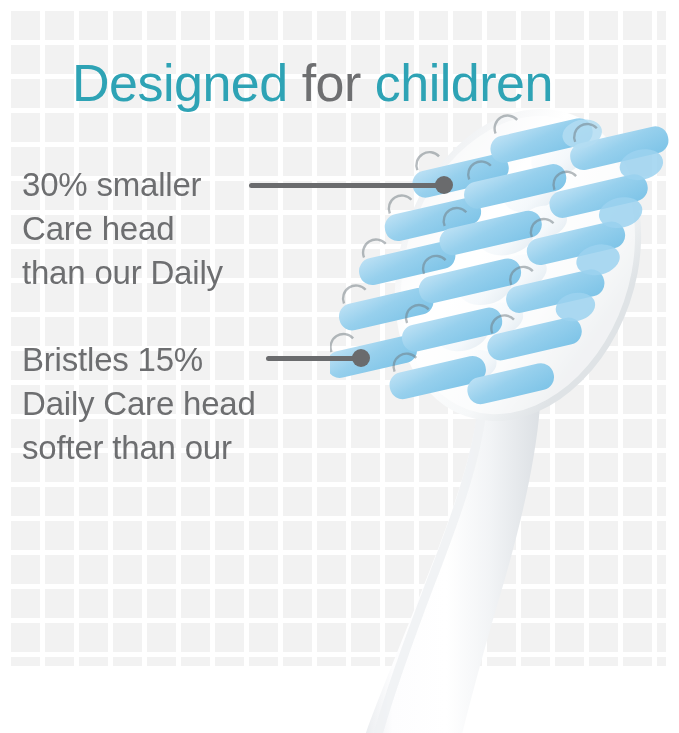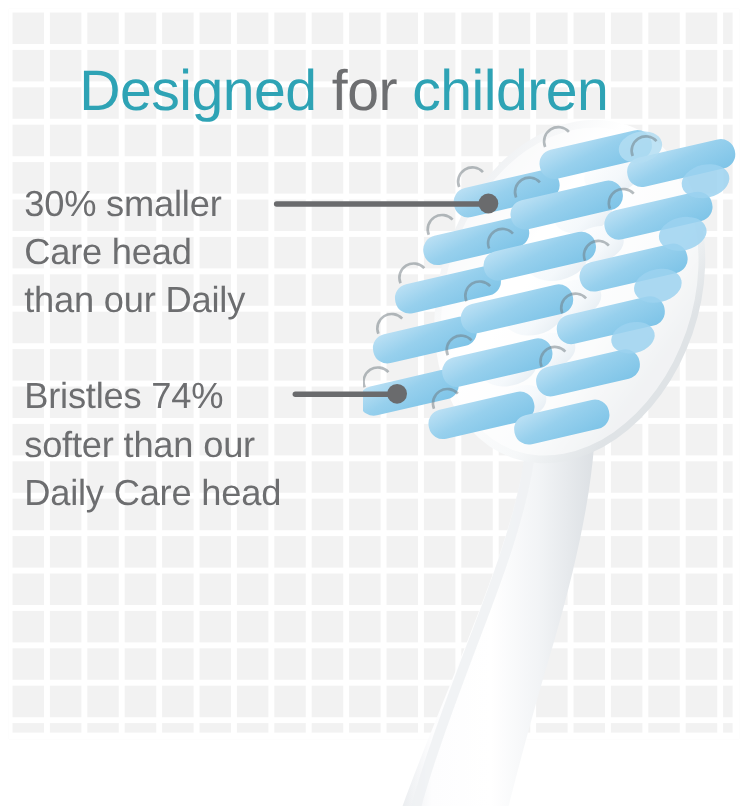--- a/index.html
+++ b/index.html
@@ -234,22 +234,22 @@
     <span class="cl">30% smaller</span>
     <span class="cl">Care head</span>
     <span class="cl">than our Daily</span>
   </div>
   <div class="leader" id="leader-1">
     <span class="line"></span>
     <span class="dot"></span>
   </div>
 
   <div class="callout" id="callout-2">
-    <span class="cl">Bristles 74%</span>
+    <span class="cl">Bristles 15%</span>
+    <span class="cl">Daily Care head</span>
     <span class="cl">softer than our</span>
-    <span class="cl">Daily Care head</span>
   </div>
   <div class="leader" id="leader-2">
     <span class="line"></span>
     <span class="dot"></span>
   </div>
 
 </div>
 
 </body></html>

